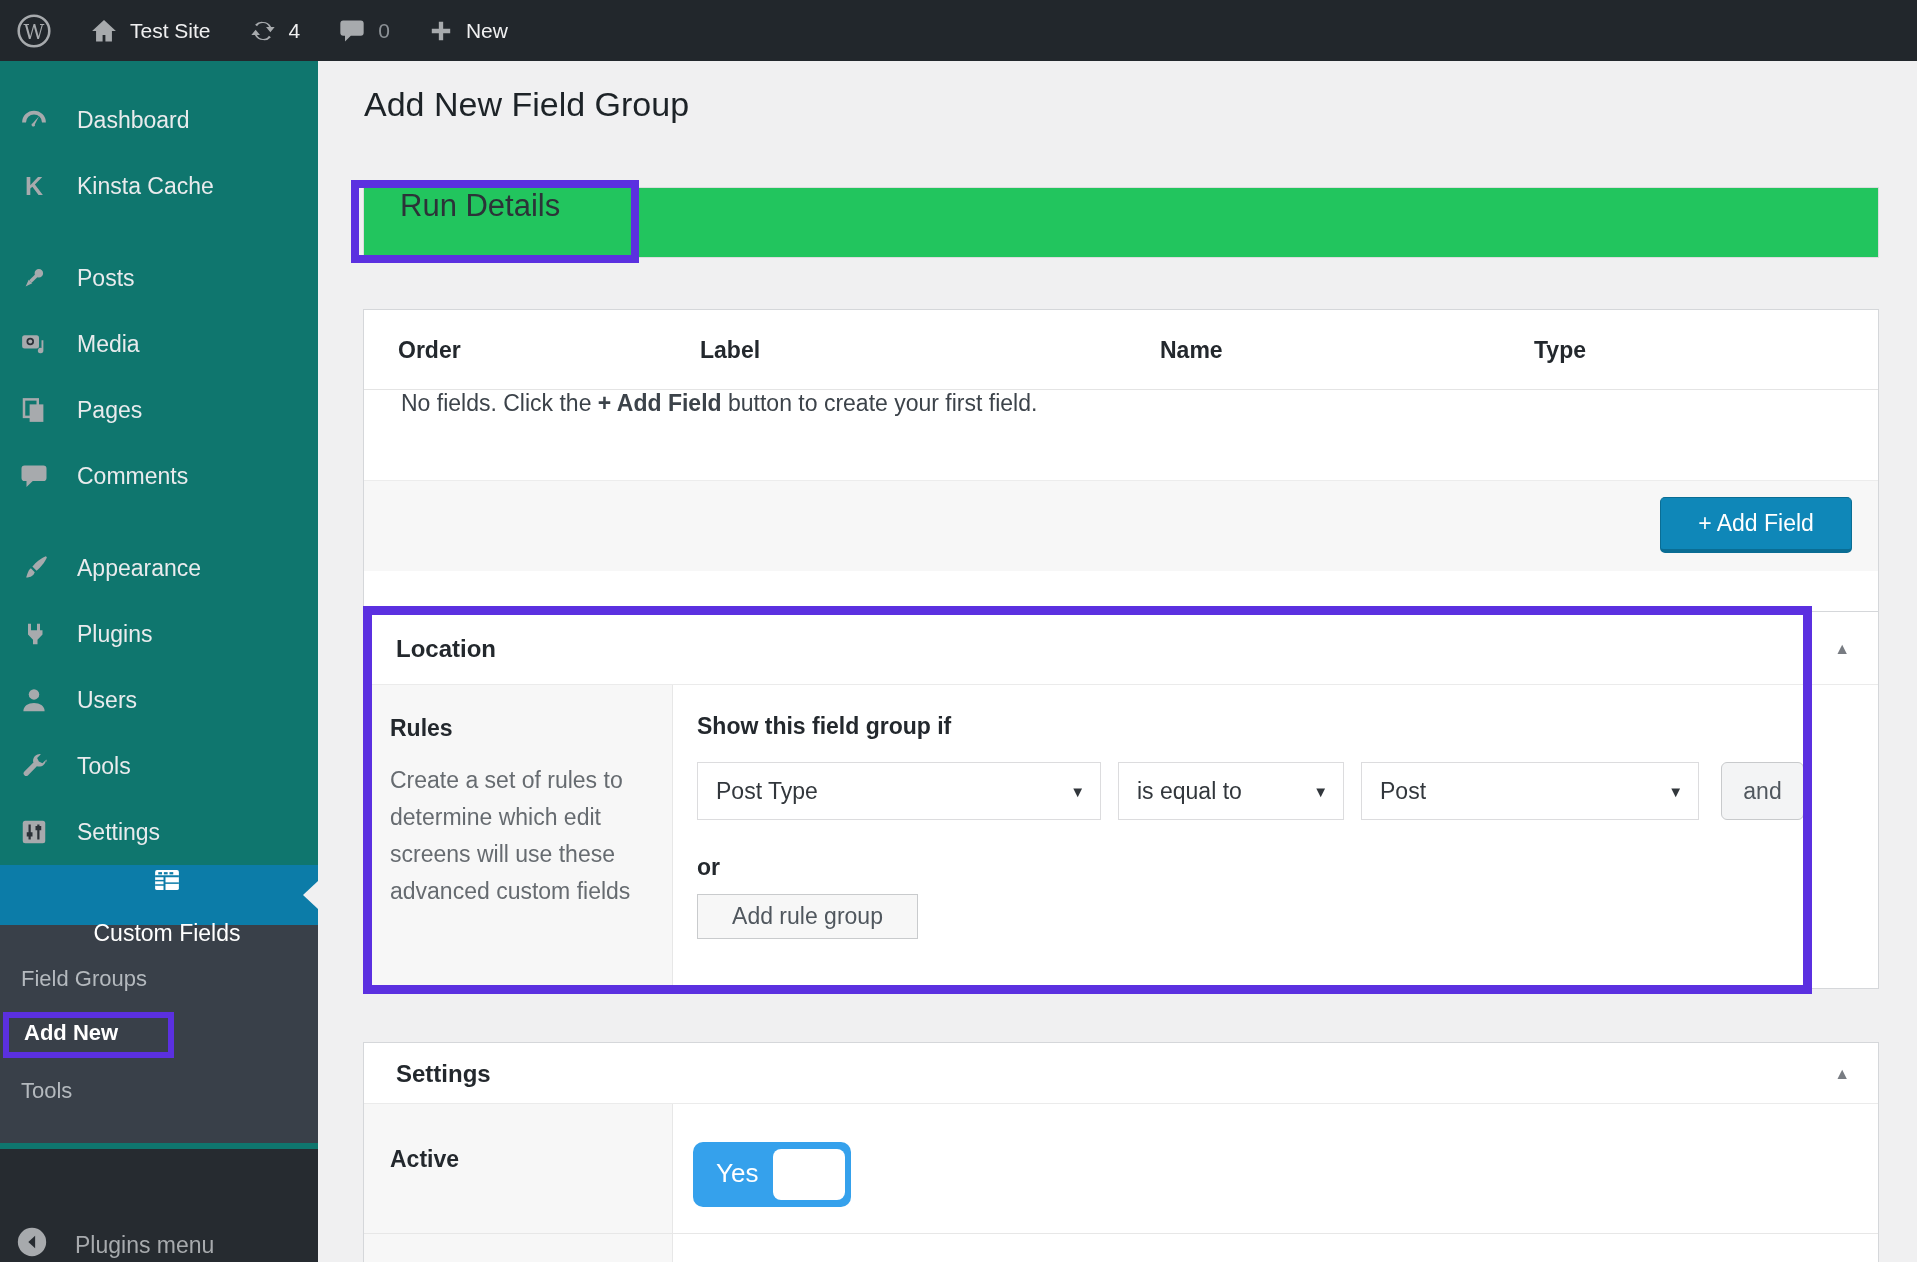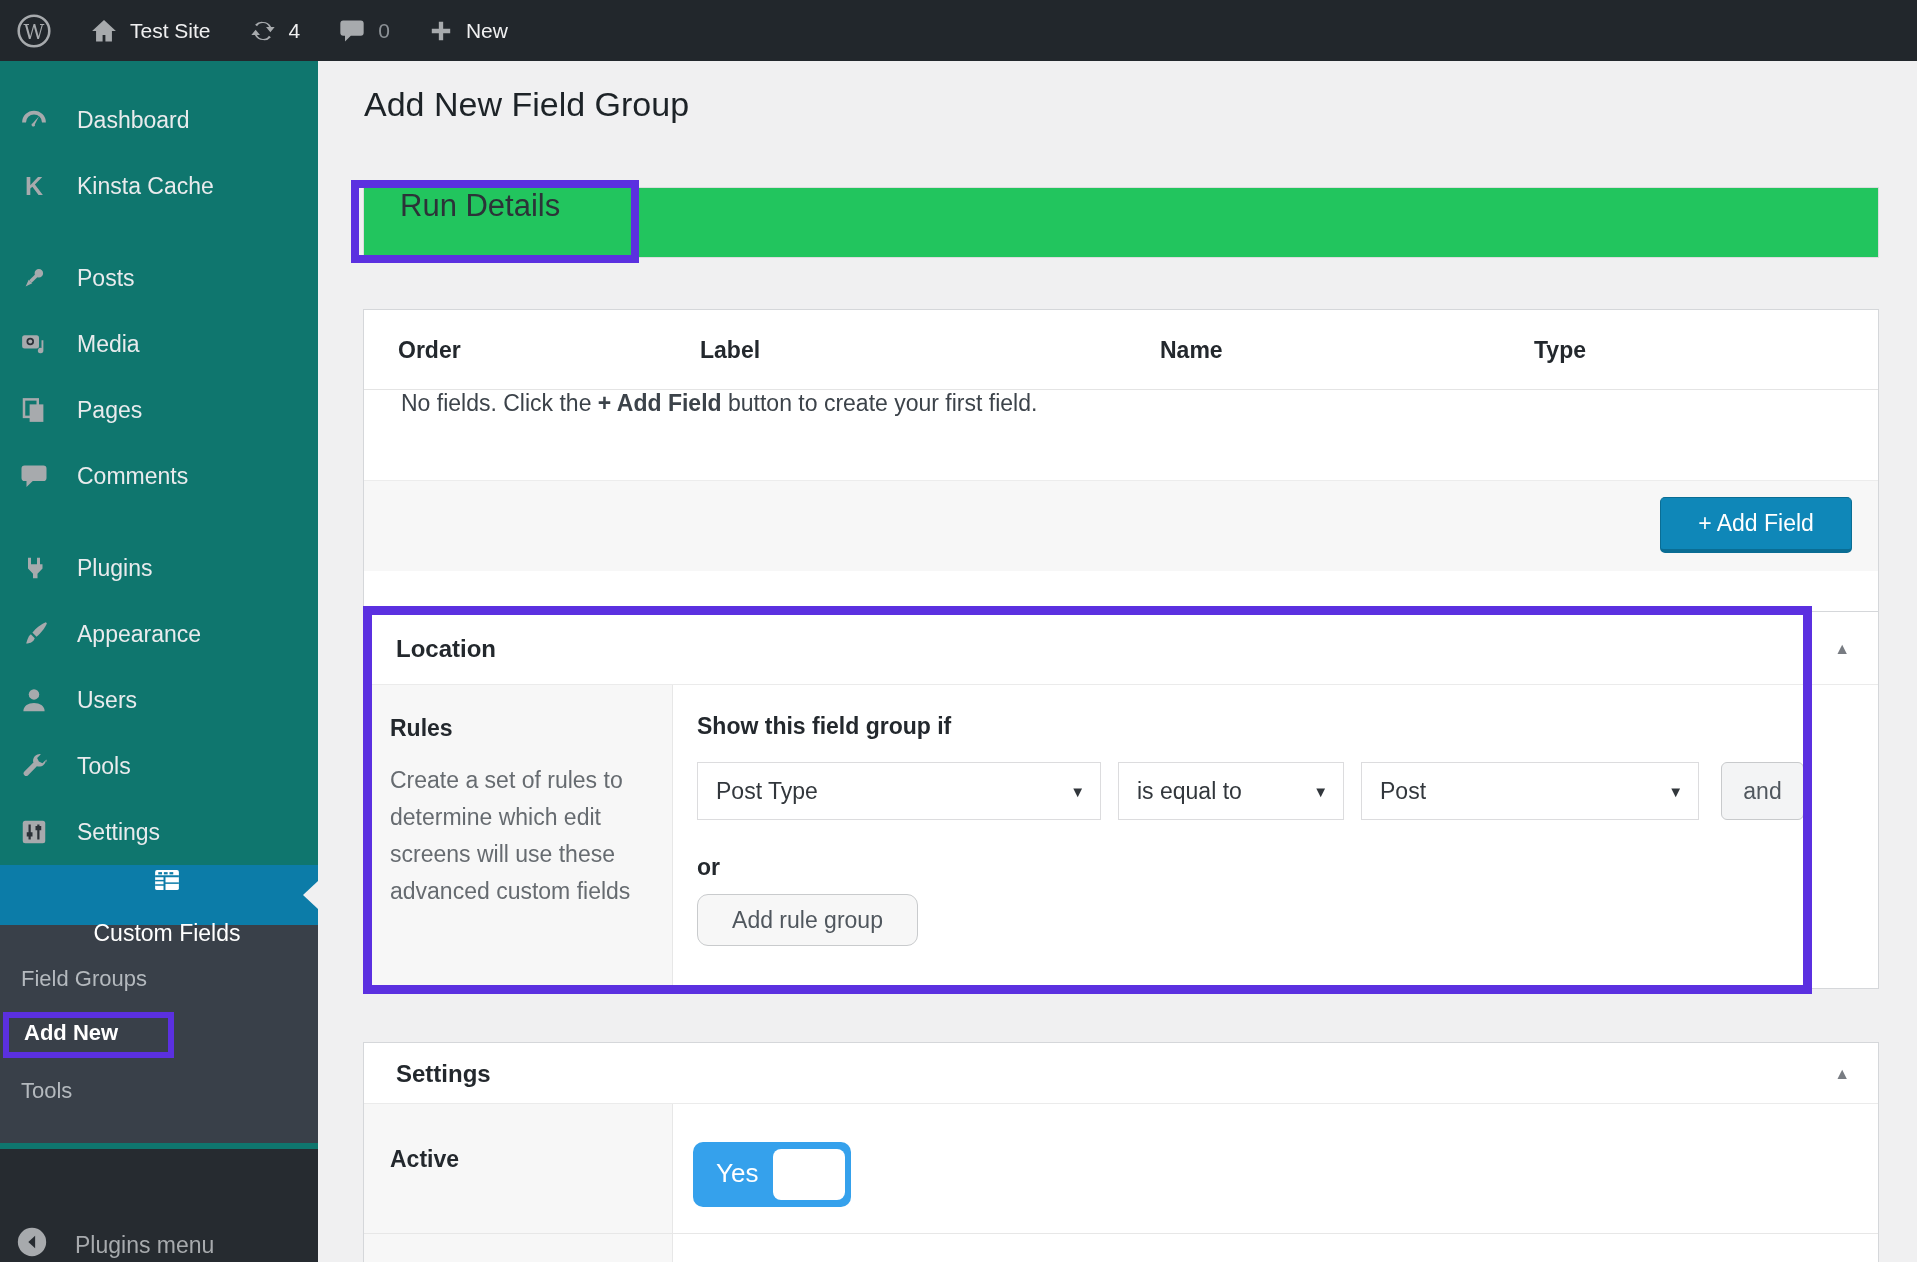--- a/index.html
+++ b/index.html
@@ -130,22 +130,22 @@
   }
   .sel .caret { font-size:15px; color:#32373c; }
   .sel.w1 { width:404px; } .sel.w2 { width:226px; } .sel.w3 { width:338px; }
   .and-btn {
     width:83px; height:58px; margin-left:5px; background:#f3f4f5;
     border:1px solid #c8cacc; border-radius:6px; font-size:23px; color:#50575e;
     cursor:pointer; font-family:inherit;
   }
   .or-label { margin-top:34px; font-size:23px; font-weight:bold; color:#23282d; }
   .add-rule-btn {
-    margin-top:13px; width:221px; height:52px; background:#f7f7f7;
-    border:1px solid #c9cbcd; border-radius:11px; font-size:23px; color:#50575e;
+    margin-top:13px; width:221px; height:45px; background:#f7f7f7;
+    border:1px solid #c9cbcd; border-radius:0; font-size:23px; color:#50575e;
     cursor:pointer; font-family:inherit;
   }
 
   .settings-body { display:flex; height:130px; border-bottom:1px solid #e7e7e7; }
   .set-left {
     width:309px; background:#f7f7f7; border-right:1px solid #e7e7e7;
     padding:42px 0 0 26px; font-size:23px; font-weight:bold; color:#23282d;
   }
   .set-right { flex:1; padding:38px 0 0 20px; }
   .toggle {
@@ -273,34 +273,34 @@
           </svg>
       </span>
       <span>Comments</span>
     </div>
 
     <div class="menu-sep"></div>
 
     <div class="menu-item">
       <span class="mi-icon">
         <svg width="30" height="30" viewBox="0 0 24 24" fill="#a7aaad">
-          <path d="M7.2 9V3.8h2.4V9h4.8V3.8h2.4V9h2v3.4l-4 4.1v3.7h-3.6v-3.7l-4-4.1V9z"></path>
-        </svg>
-      </span>
-      <span>Plugins</span>
-    </div>
-
-    <div class="menu-item">
-      <span class="mi-icon">
-        <svg width="30" height="30" viewBox="0 0 24 24" fill="#a7aaad">
           <path d="M21.5 2.5c-3.5 1.2-8.5 5.2-10.8 8.3l3.3 3.3c3.1-2.3 7.1-7.3 8.3-10.8z"></path>
           <path d="M9.5 12.2l3.1 3.1c-.8 2.5-3 4.2-6.9 4.2.9-1.5 1.2-5.5 3.8-7.3z"></path>
         </svg>
       </span>
       <span>Appearance</span>
+    </div>
+
+    <div class="menu-item">
+      <span class="mi-icon">
+        <svg width="30" height="30" viewBox="0 0 24 24" fill="#a7aaad">
+          <path d="M7.2 9V3.8h2.4V9h4.8V3.8h2.4V9h2v3.4l-4 4.1v3.7h-3.6v-3.7l-4-4.1V9z"></path>
+        </svg>
+      </span>
+      <span>Plugins</span>
     </div>
 
     <div class="menu-item">
       <span class="mi-icon">
         <svg width="30" height="30" viewBox="0 0 24 24" fill="#a7aaad">
           <circle cx="12" cy="7.5" r="4.2"></circle>
           <path d="M3.5 21c0-4.3 4-6.6 8.5-6.6s8.5 2.3 8.5 6.6z"></path>
         </svg>
       </span>
       <span>Users</span>

